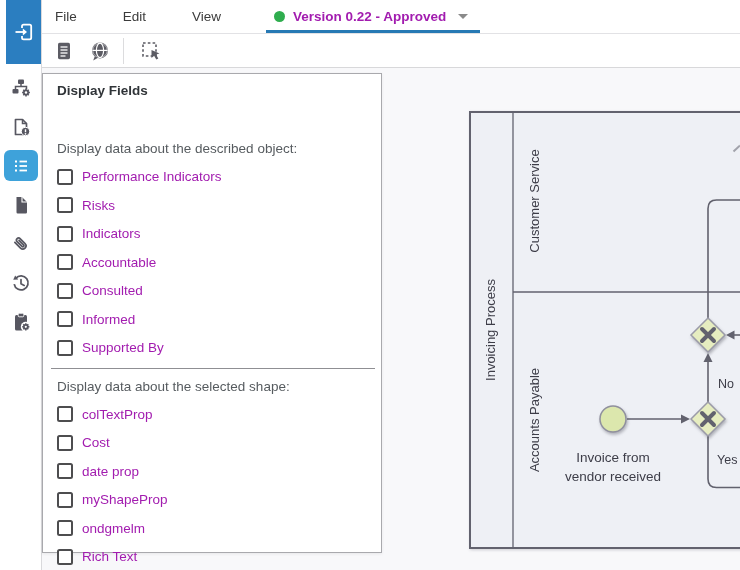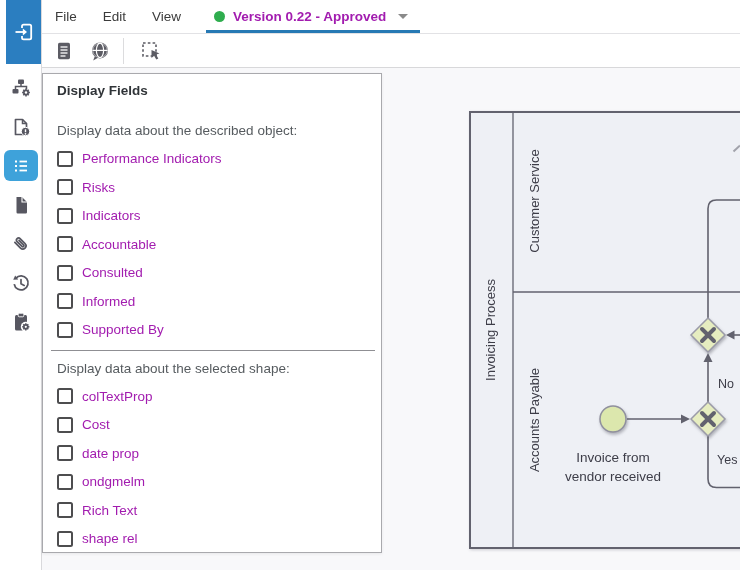--- a/index.html
+++ b/index.html
@@ -15,41 +15,41 @@
   .sidebar{position:absolute;left:0;top:0;width:41px;height:570px;background:#ffffff;
     border-right:1px solid #d9d9dc;z-index:2;}
   .logo-block{position:absolute;left:6px;top:0;width:35px;height:64px;background:#2b7ec0;
     display:flex;align-items:center;justify-content:center;}
   .side-nav{position:absolute;left:0;top:72px;width:41px;}
   .side-item{position:relative;width:34px;height:31px;margin:0 0 8px 4px;border-radius:6px;
     display:flex;align-items:center;justify-content:center;}
   .side-item.selected{background:#3ea2da;}
   
   .menubar{position:absolute;left:42px;top:0;right:0;height:33px;background:#fff;
-    border-bottom:1px solid #e2e2e5;display:flex;align-items:center;z-index:2;}
+    border-bottom:1px solid #e2e2e5;display:flex;align-items:center;z-index:2;gap:20px;}
   .menu-item{font-size:13.5px;color:#3b3b3b;padding:0 13px;cursor:default;}
   .menu-item:first-child{padding-left:13px;}
   .version-tab{position:relative;display:flex;align-items:center;height:33px;padding:0 12px 0 8px;margin-left:12px;}
   .version-tab .dot{width:11px;height:11px;border-radius:50%;background:#2fad4e;margin-right:8px;}
   .version-label{font-size:13.5px;font-weight:bold;color:#a21caf;}
   .caret-down{width:0;height:0;border-left:5px solid transparent;border-right:5px solid transparent;
     border-top:5px solid #8a8a8a;margin-left:12px;}
   .version-underline{position:absolute;left:0;right:0;bottom:0;height:3px;background:#2779b4;}
   
   .toolbar{position:absolute;left:42px;top:34px;right:0;height:33px;background:#fff;
     border-bottom:1px solid #d8d8da;display:flex;align-items:center;z-index:2;}
   .tbtn{width:30px;height:28px;display:flex;align-items:center;justify-content:center;margin-left:6px;}
   .tbtn:first-child{margin-left:7px;}
   .tool-sep{width:1px;height:26px;background:#dcdcde;margin:0 6px 0 8px;}
   
   .panel{position:absolute;left:42px;top:73px;width:340px;height:480px;background:#fff;
     border:1px solid #a9a9ad;box-sizing:border-box;z-index:3;
     box-shadow:0 1px 3px rgba(0,0,0,.07);padding:9px 14px;}
   .panel-title{font-size:13.5px;font-weight:bold;color:#303438;line-height:15px;}
-  .section-label{font-size:13.5px;color:#565b5f;margin-top:25px;line-height:15px;}
+  .section-label{font-size:13.5px;color:#565b5f;margin-top:43px;line-height:15px;}
   .opt{display:flex;align-items:center;margin-top:12.5px;cursor:default;}
   .cb{width:12px;height:12px;border:2px solid #4d4d4f;border-radius:2.5px;background:#fff;
     margin-right:9px;flex:0 0 auto;}
   .opt-label{font-size:13.5px;color:#a21caf;line-height:15px;}
   .panel-divider{border:none;border-top:1px solid #8f8f93;margin:12px -8px 0 -6px;}
   .section-label.second{margin-top:10px;}
   .icon{display:block;}
 </style>
 </head>
 <body>
@@ -281,20 +281,24 @@
   <label class="opt">
     <span class="cb"></span>
     <span class="opt-label">Cost</span>
   </label>
   <label class="opt">
     <span class="cb"></span>
     <span class="opt-label">date prop</span>
   </label>
   <label class="opt">
     <span class="cb"></span>
+    <span class="opt-label">myShapeProp</span>
+  </label>
+  <label class="opt">
+    <span class="cb"></span>
     <span class="opt-label">ondgmelm</span>
   </label>
   <label class="opt">
     <span class="cb"></span>
     <span class="opt-label">Rich Text</span>
   </label>
   <label class="opt">
     <span class="cb"></span>
     <span class="opt-label">shape rel</span>
   </label>

